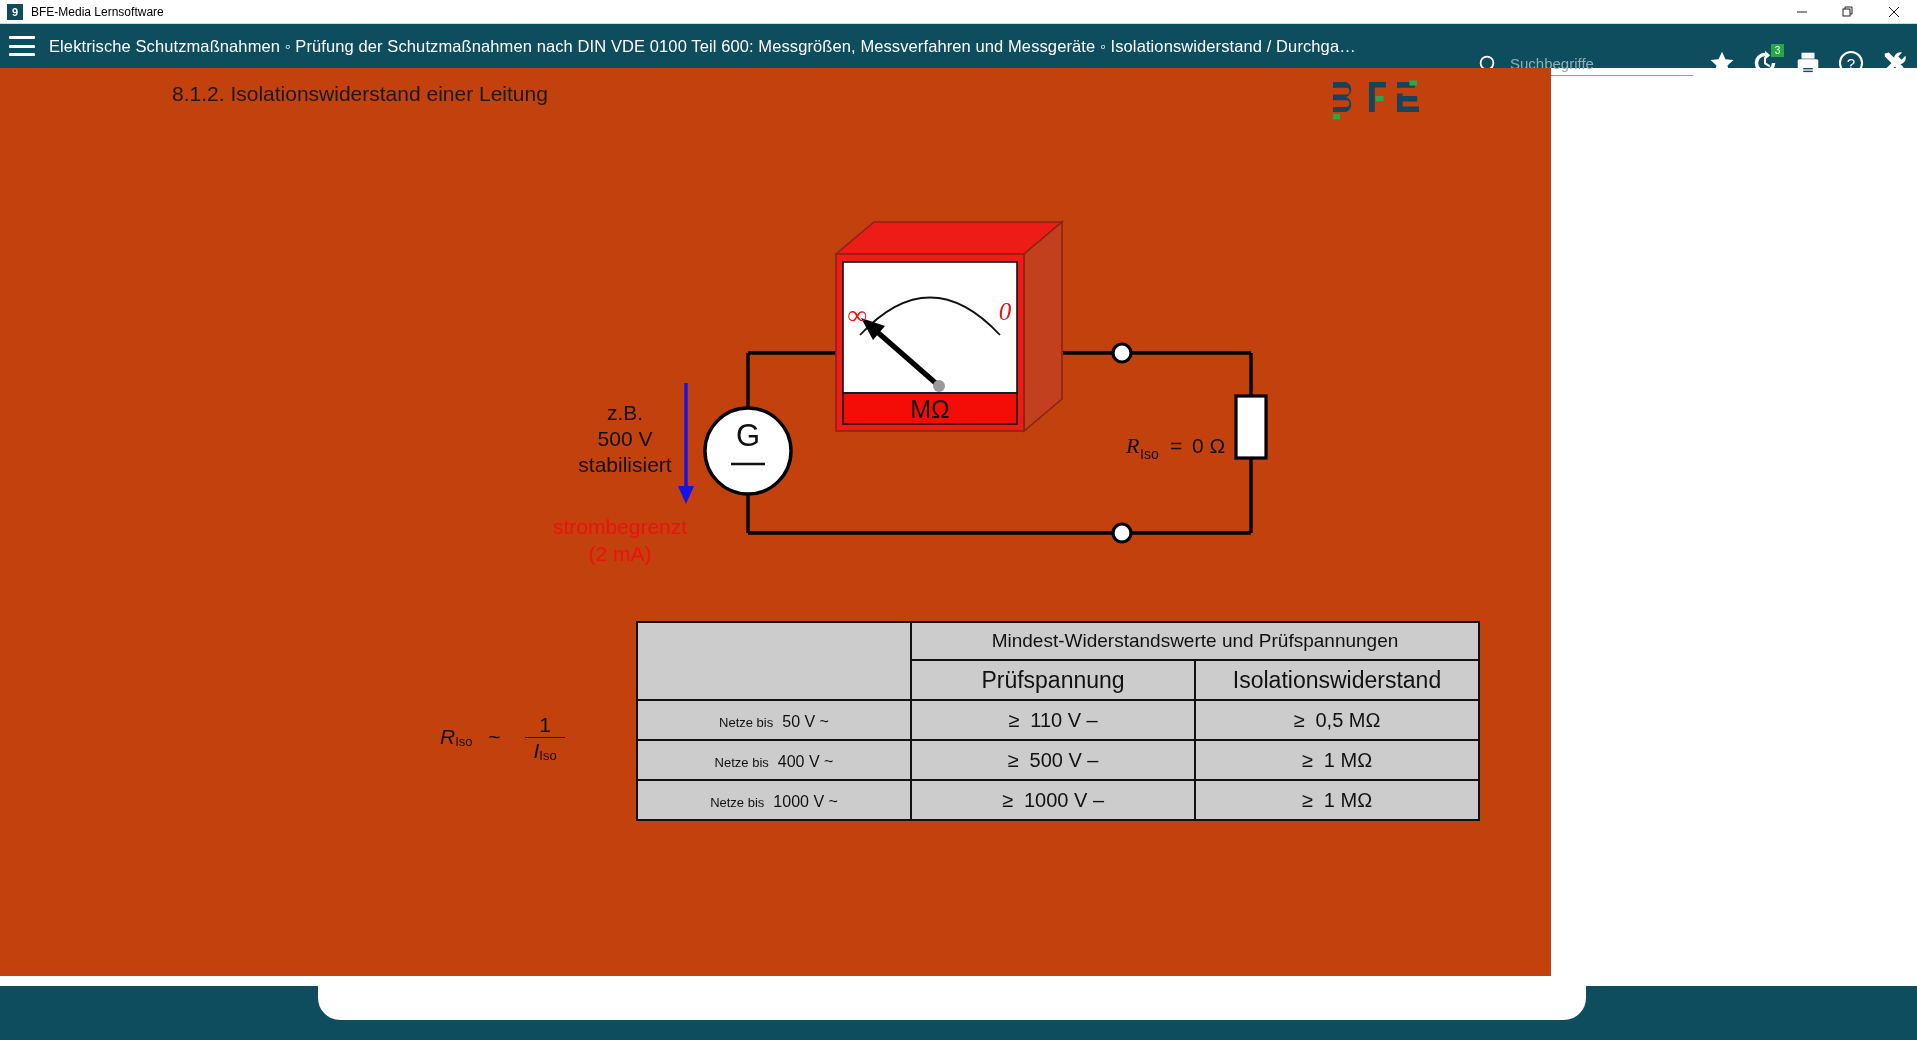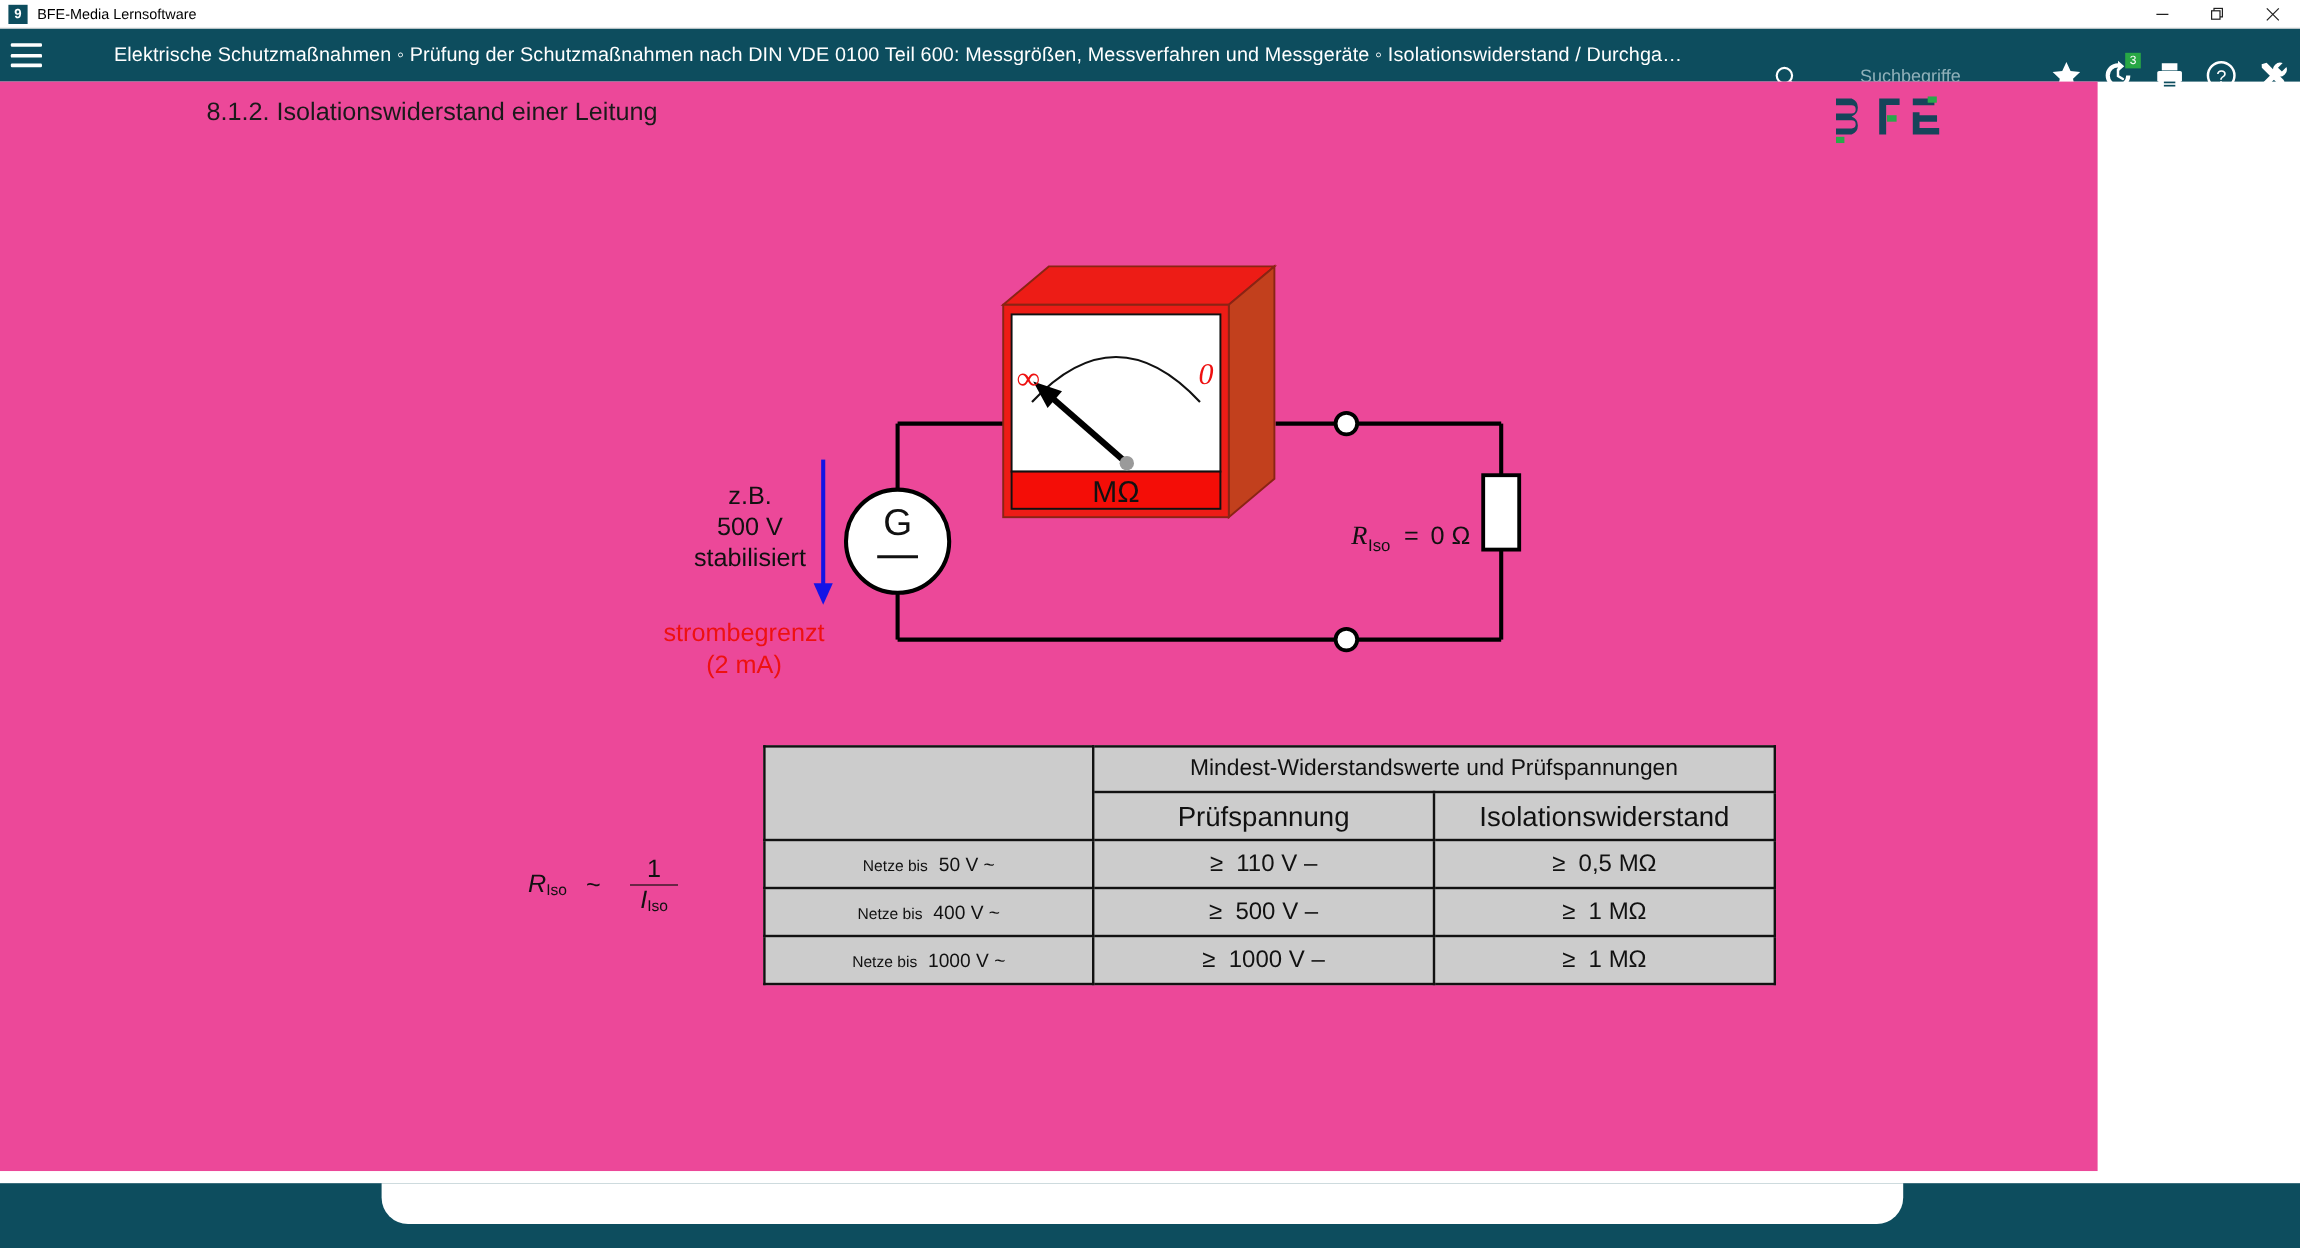--- a/index.html
+++ b/index.html
@@ -25,50 +25,50 @@
   #win-controls { position: absolute; right: 0; top: 0; height: 24px; display: flex; }
   .win-btn {
     width: 46px; height: 24px; display: flex; align-items: center; justify-content: center;
     font-size: 12px; color: #202020; background: transparent; border: none; cursor: default;
   }
   .win-btn svg { display:block; }
 
   
   #appbar {
     position: absolute; top: 24px; left: 0; width: 1917px; height: 44px;
-    background: #0d4d5e; display: flex; align-items: center; gap: 46px;
+    background: #0d4d5e; display: flex; align-items: center;
   }
   #hamburger {
     width: 26px; height: 20px; margin-left: 9px; margin-right: 14px;
     display: flex; flex-direction: column; justify-content: space-between; cursor: pointer;
   }
   #hamburger span { display:block; height:3px; background:#ffffff; border-radius:1px; }
   #breadcrumb {
     color: #ffffff; font-size: 16.5px; white-space: nowrap; overflow: hidden;
     text-overflow: ellipsis; max-width: 1400px; letter-spacing: .1px;
   }
   #search-wrap { position: absolute; left: 1478px; top: 30px; display:flex; align-items:center; }
   #search-icon { width: 22px; height: 22px; margin-right: 8px; }
   #search-input {
     width: 185px; background: transparent; border: none;
     border-bottom: 1px solid #7fa6b0; color: #22c55e;
     font-size: 15px; font-family: "Liberation Sans", sans-serif;
-    padding: 0 0 3px 2px; outline: none; margin-left: 40px;
+    padding: 0 0 3px 2px; outline: none;
   }
   #search-input::placeholder { color: #90b0b9; }
   #header-icons { position: absolute; right: 10px; top: 26px; display: flex; align-items: center; gap: 17px; }
   .hicon { width: 26px; height: 26px; position: relative; cursor: pointer; display:block; }
   #badge {
     position: absolute; top: -6px; right: -6px; background: #28a745; color: #fff;
     font-size: 10px; line-height: 13px; min-width: 13px; height: 13px; text-align: center;
     padding: 0 2px; font-family: "Liberation Sans", sans-serif;
   }
 
   
-  #content { position: absolute; top: 68px; left: 0; width: 1748px; height: 908px; background: #ec4899; }
+  #content { position: absolute; top: 68px; left: 0; width: 1551px; height: 908px; background: #c2410c; }
   #page-title {
     position: absolute; left: 172px; top: 14px; font-size: 21px; color: #1a1a1a;
   }
   #bfe-logo { position: absolute; right: 118px; top: 10px; width: 102px; height: 42px; }
 
   #slide { position: absolute; left: 0; top: 0; width: 1917px; height: 908px; }
 
   
   #spec-table {
     position: absolute; left: 636px; top: 553px;

